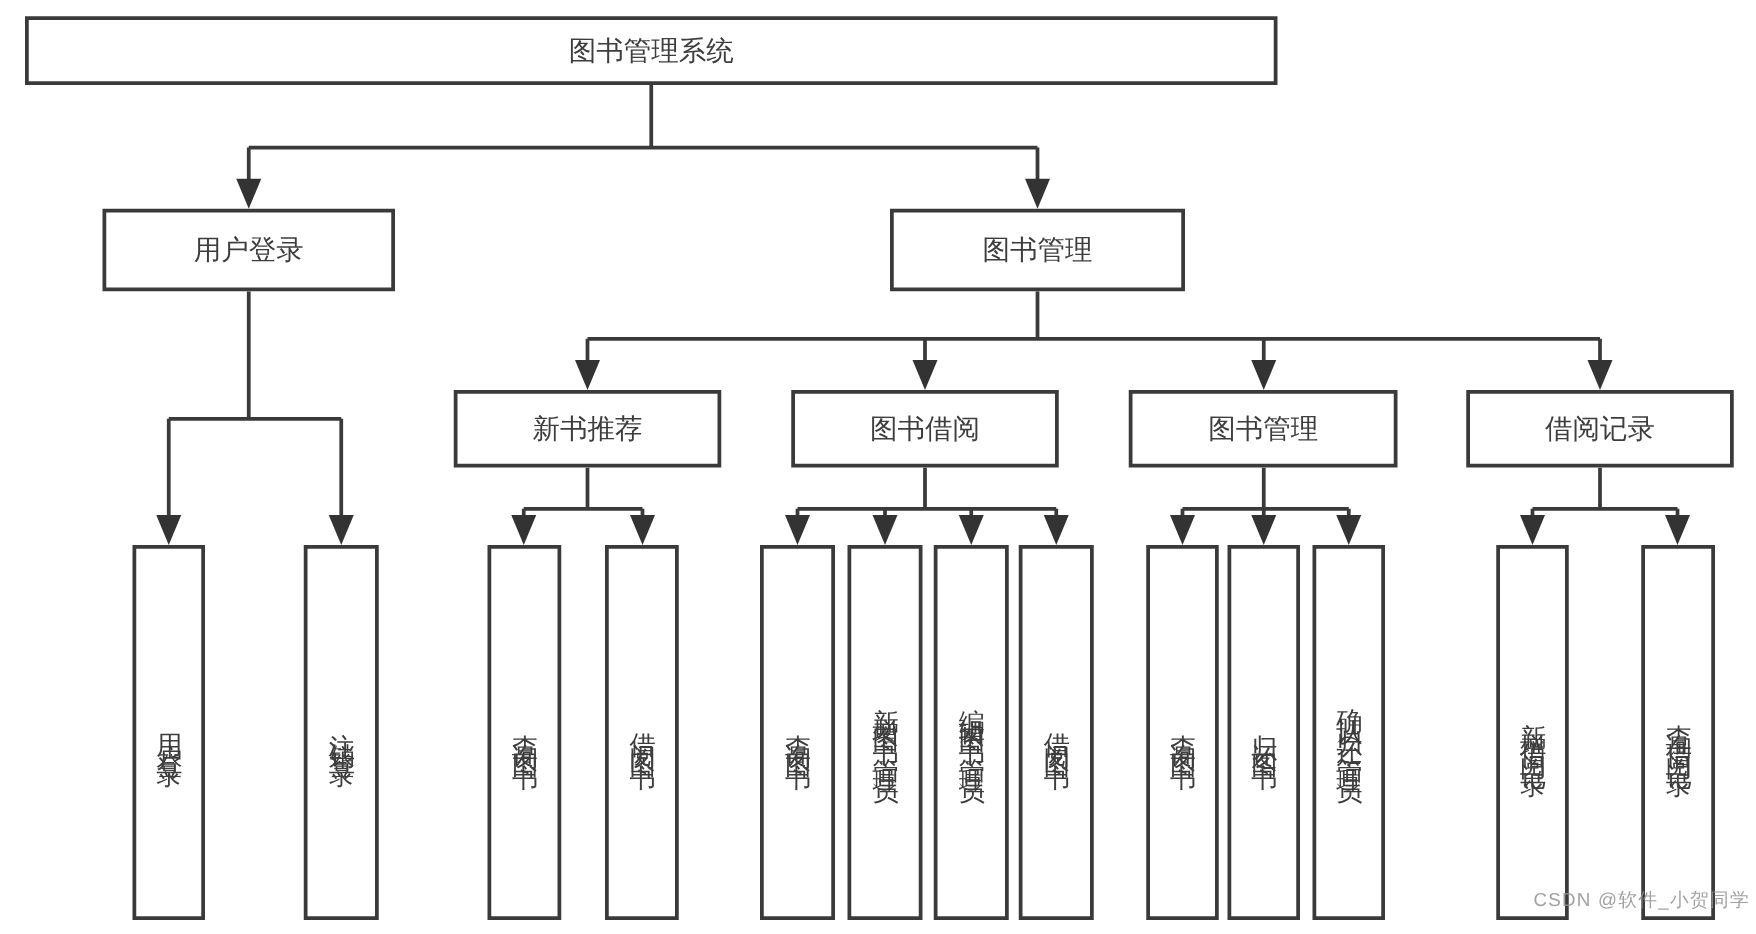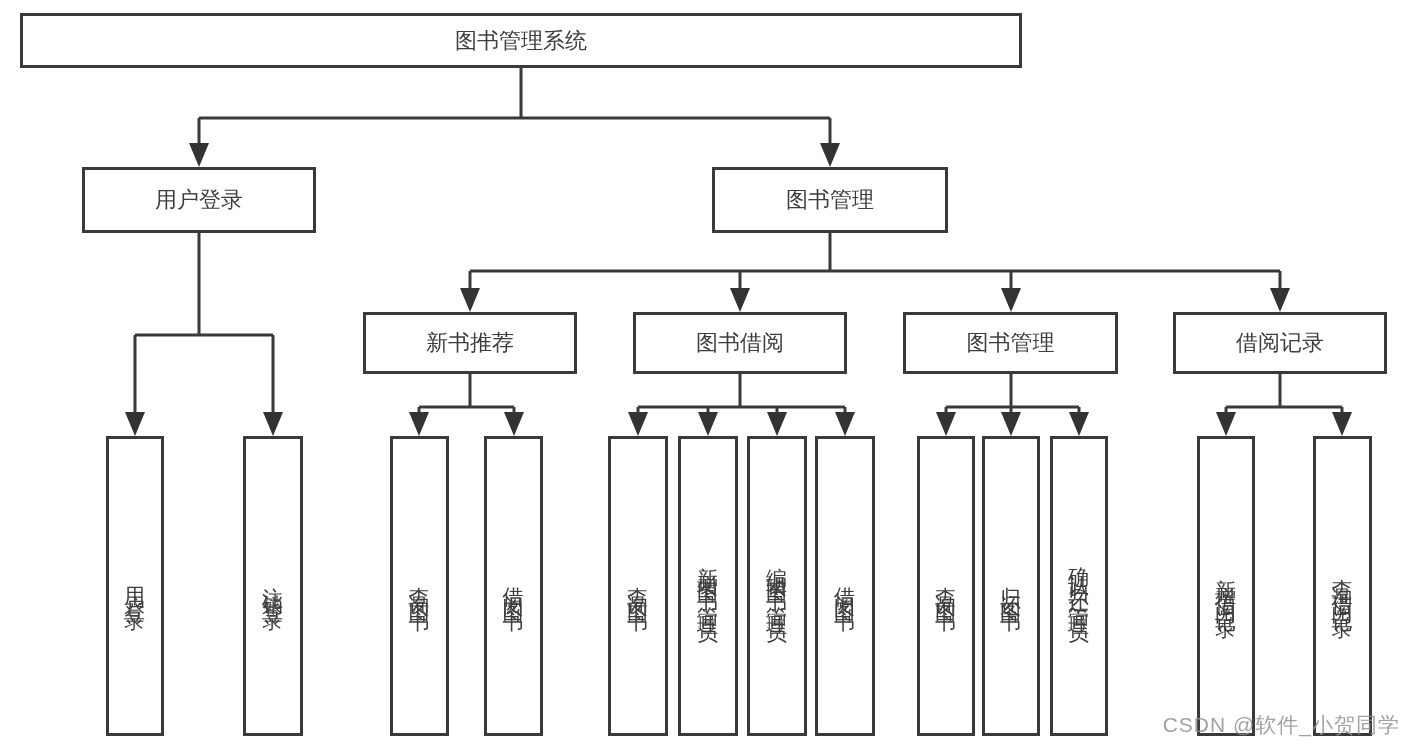--- a/index.html
+++ b/index.html
@@ -40,21 +40,21 @@
   }
   #connectors{
     position:absolute;left:0;top:0;z-index:1;
     pointer-events:none;
   }
   #connectors path{stroke:#3a3a3a;stroke-width:3;fill:none;}
   #connectors polygon{fill:#333333;stroke:none;}
   .watermark{
     position:absolute;
     top:711px;right:5px;
-    font-size:21px;
+    font-size:15px;
     color:rgba(145,145,145,0.85);
     z-index:5;
     letter-spacing:1px;
   }
 </style>
 </head>
 <body>
 
 <div id="stage">
 

